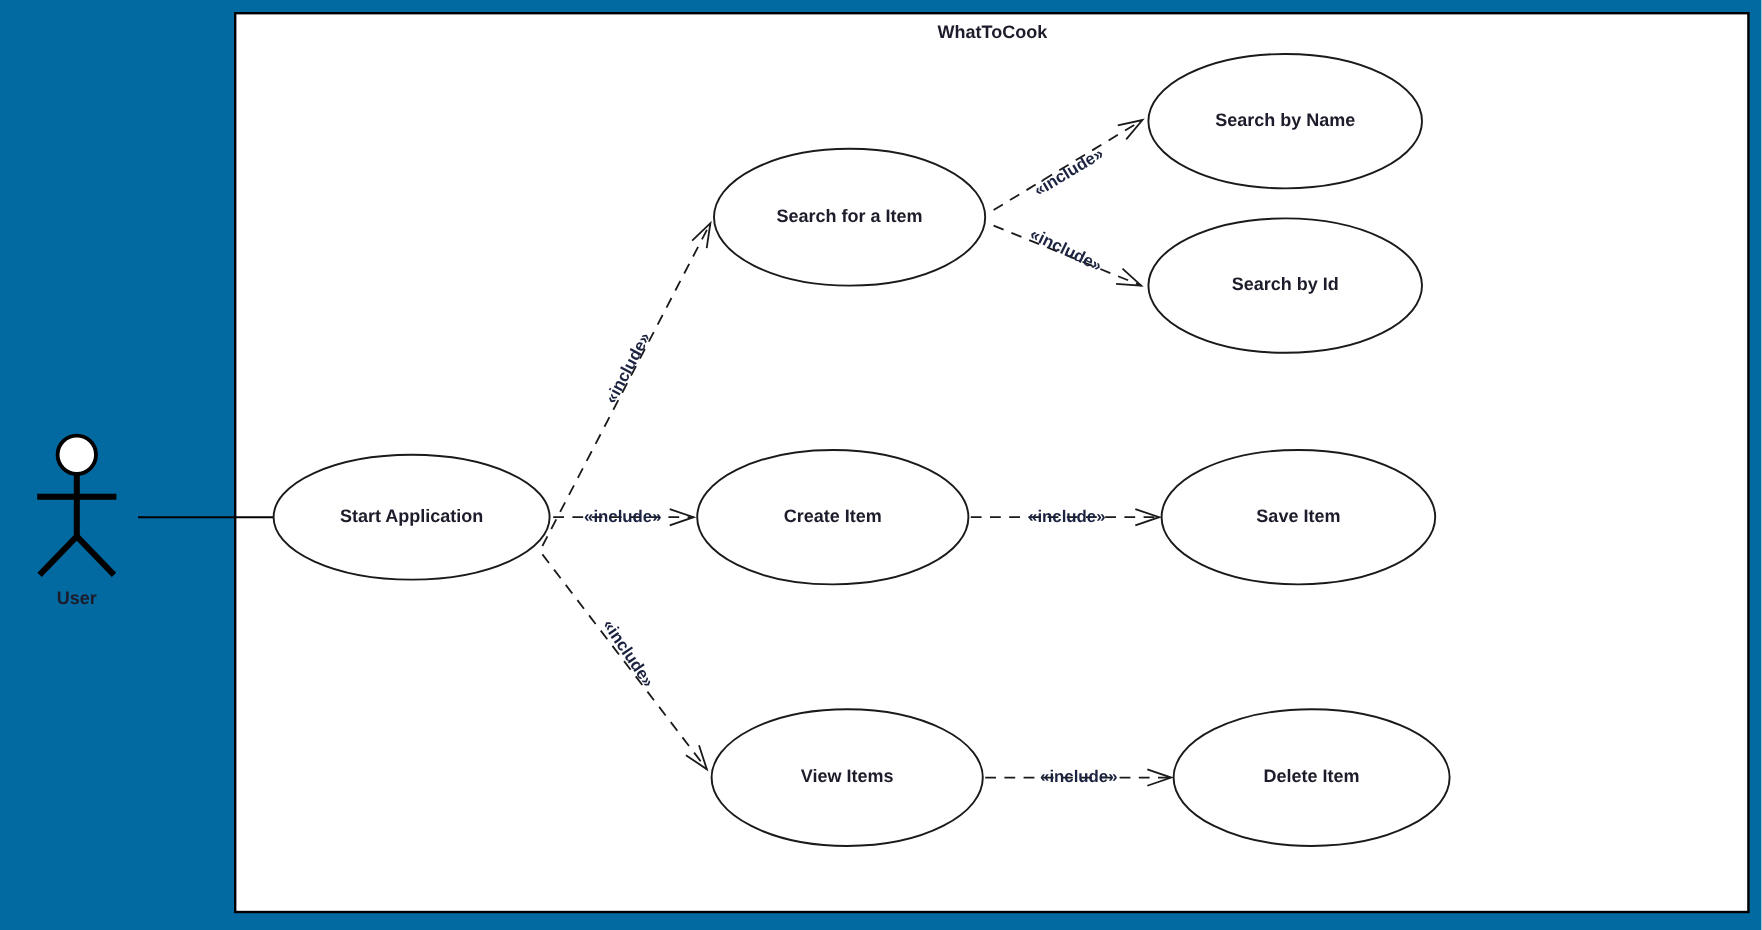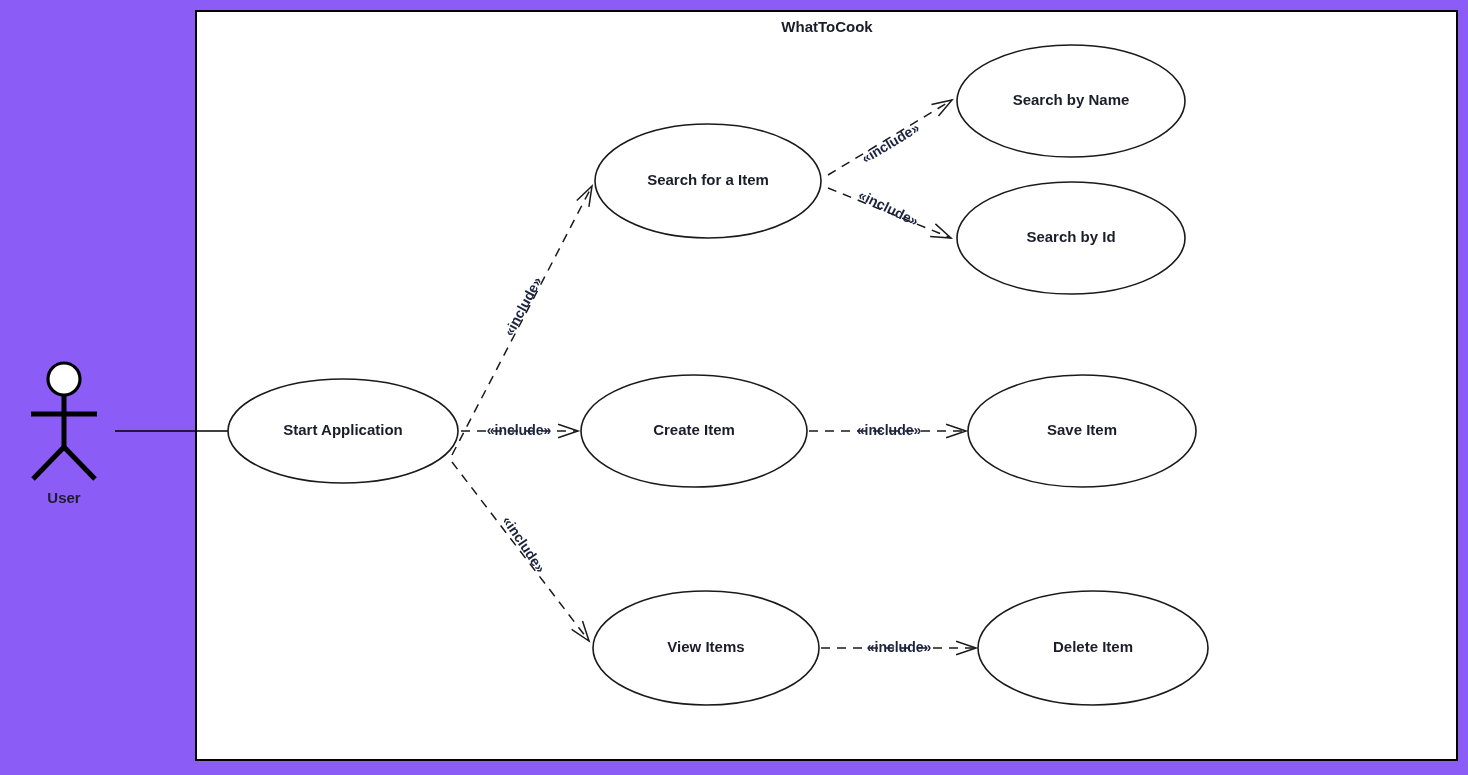--- a/index.html
+++ b/index.html
@@ -11,21 +11,21 @@
   body {
     width: 1468px;
     height: 775px;
     overflow: hidden;
     font-family: "Liberation Sans", sans-serif;
   }
   #diagram-root {
     position: relative;
     width: 1468px;
     height: 775px;
-    background: #8b5cf6;
+    background: #0369a1;
   }
   svg.diagram {
     display: block;
     width: 1468px;
     height: 775px;
   }
   .boundary-rect {
     fill: #ffffff;
     stroke: #000000;
     stroke-width: 2;

